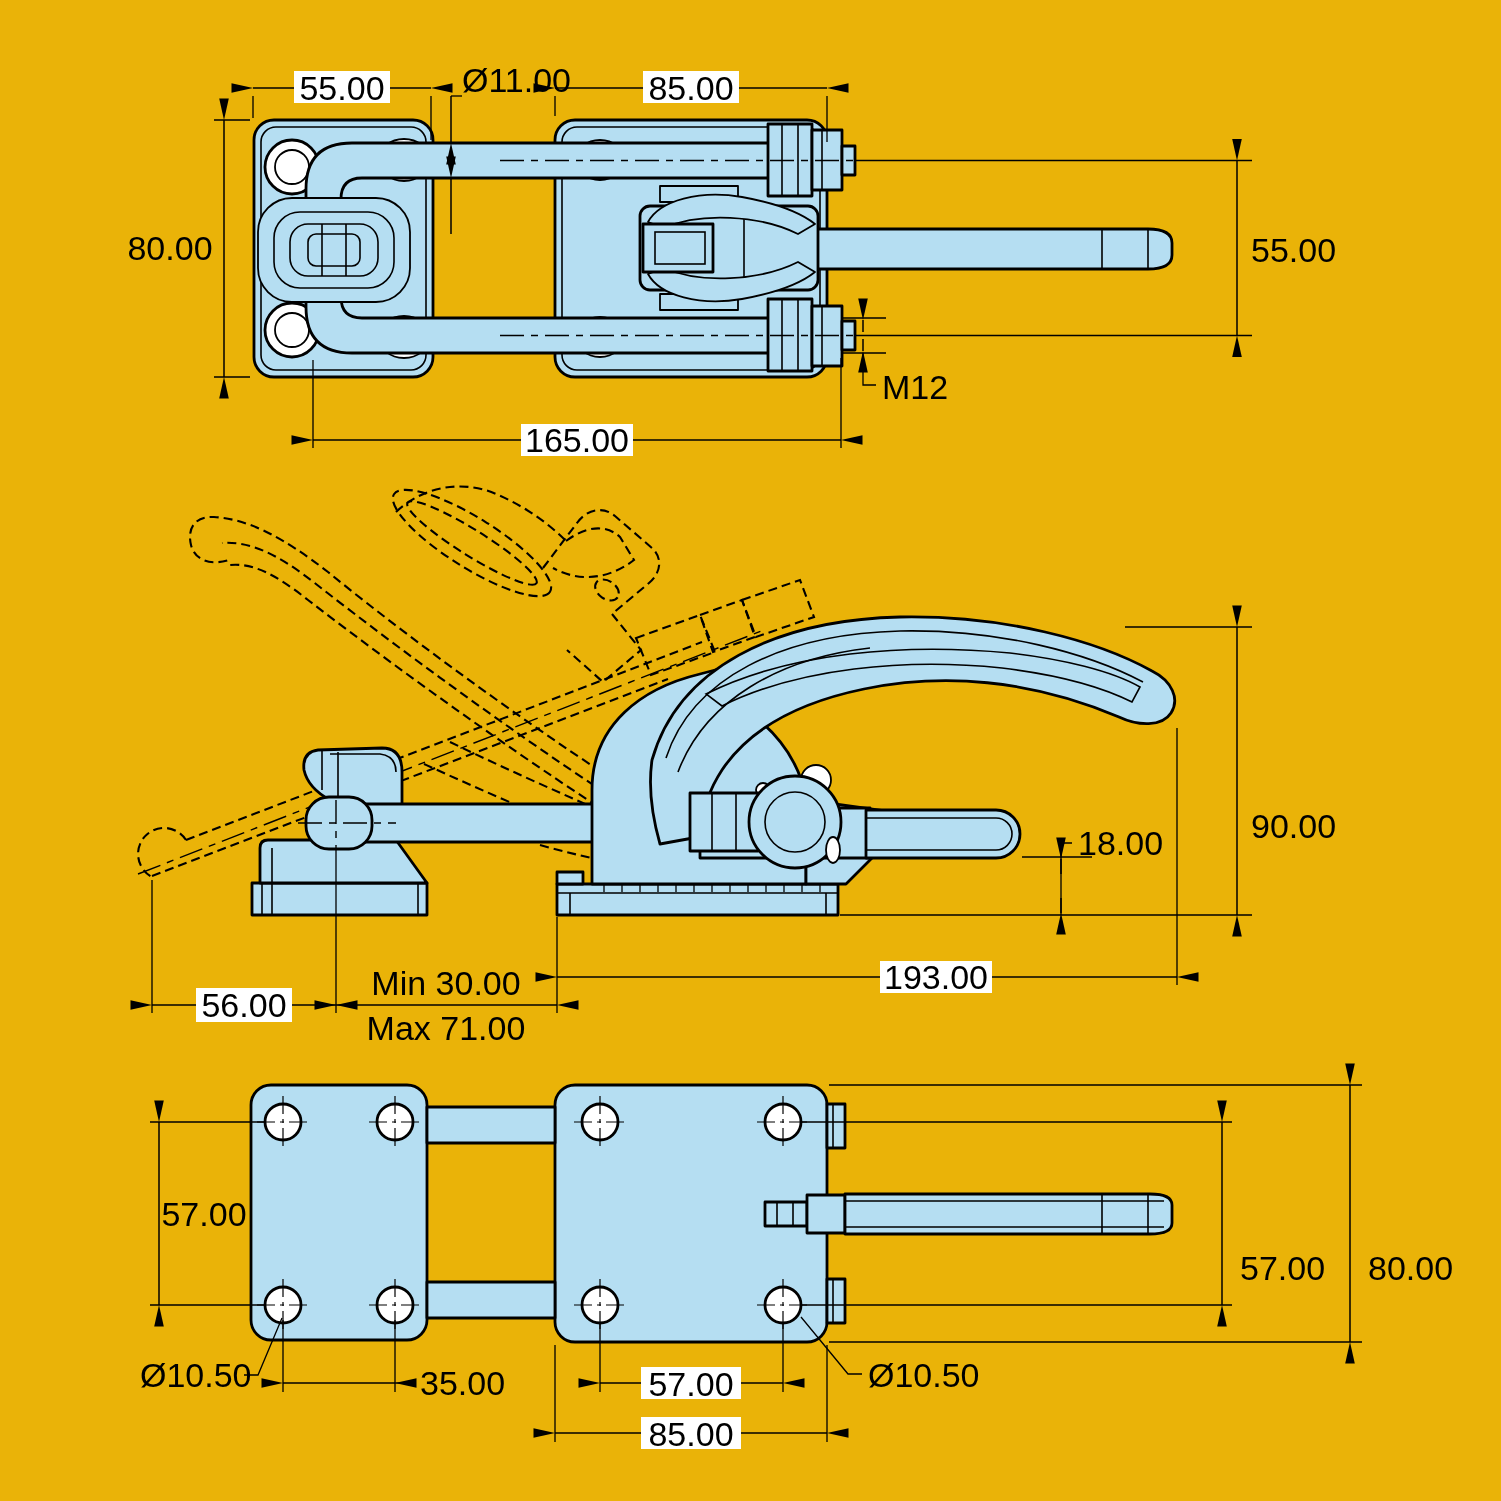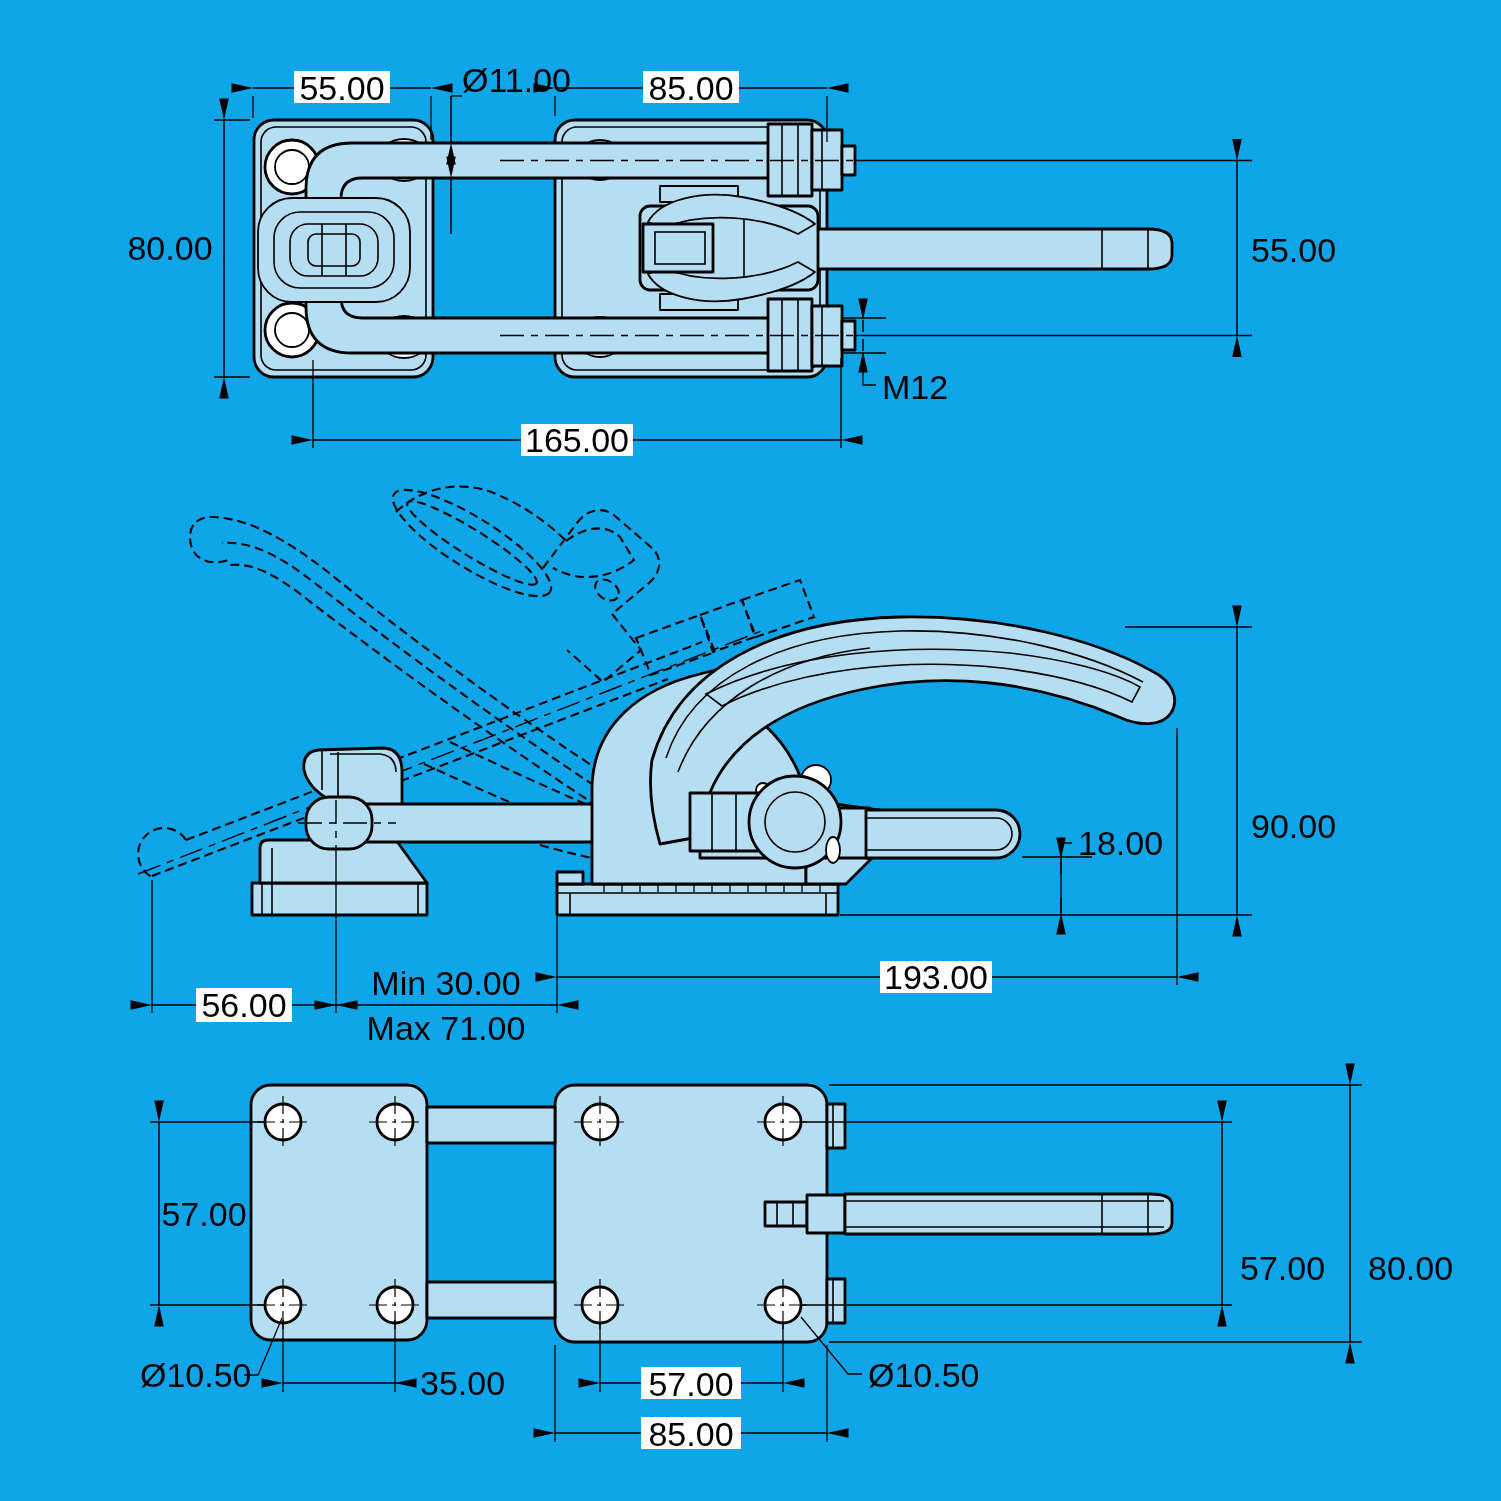--- a/index.html
+++ b/index.html
@@ -1,16 +1,16 @@
 <!DOCTYPE html>
 <html><head>
 <meta charset="utf-8">
 <style>
   html,body{margin:0;padding:0;background:#fff;}
-  .stage{width:1501px;height:1501px;background:#0ea5e9;position:relative;font-family:"Liberation Sans",sans-serif;}
+  .stage{width:1501px;height:1501px;background:#eab308;position:relative;font-family:"Liberation Sans",sans-serif;}
   svg{display:block;}
   .part{fill:#b5def2;stroke:#000;stroke-width:2.8;stroke-linejoin:round;}
   .partthin{fill:#b5def2;stroke:#000;stroke-width:1.8;stroke-linejoin:round;}
   .hole{fill:#fff;stroke:#000;stroke-width:2.8;}
   .holethin{fill:#fff;stroke:#000;stroke-width:1.8;}
   .thin{fill:none;stroke:#000;stroke-width:1.6;}
   .ext{fill:none;stroke:#000;stroke-width:1.3;}
   .dim{fill:none;stroke:#000;stroke-width:1.5;}
   .cl{fill:none;stroke:#000;stroke-width:1.4;stroke-dasharray:24 7 7 7;}
   .clh{fill:none;stroke:#000;stroke-width:1.2;stroke-dasharray:18 5 4 5;}

